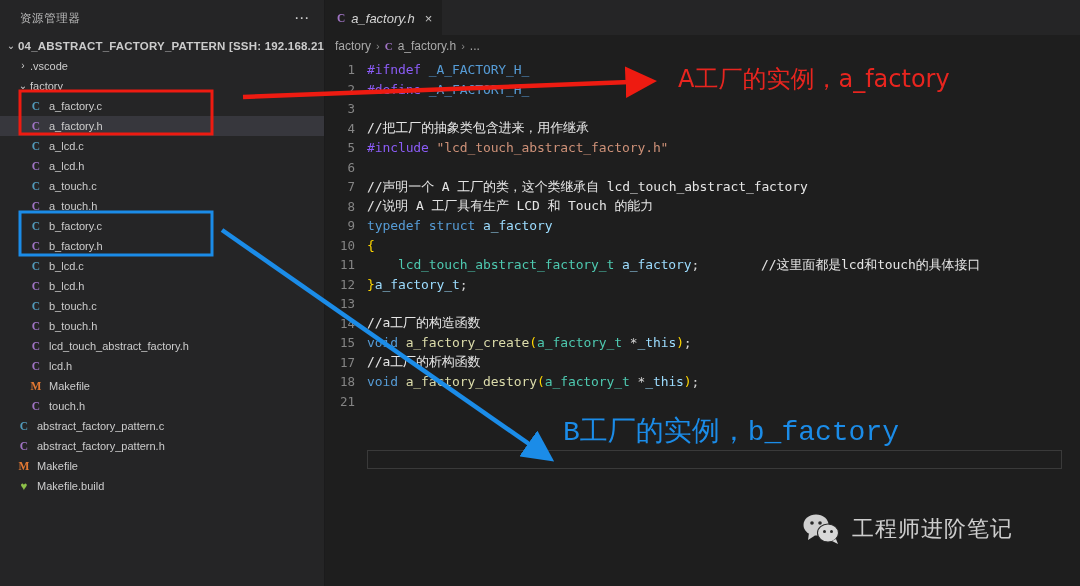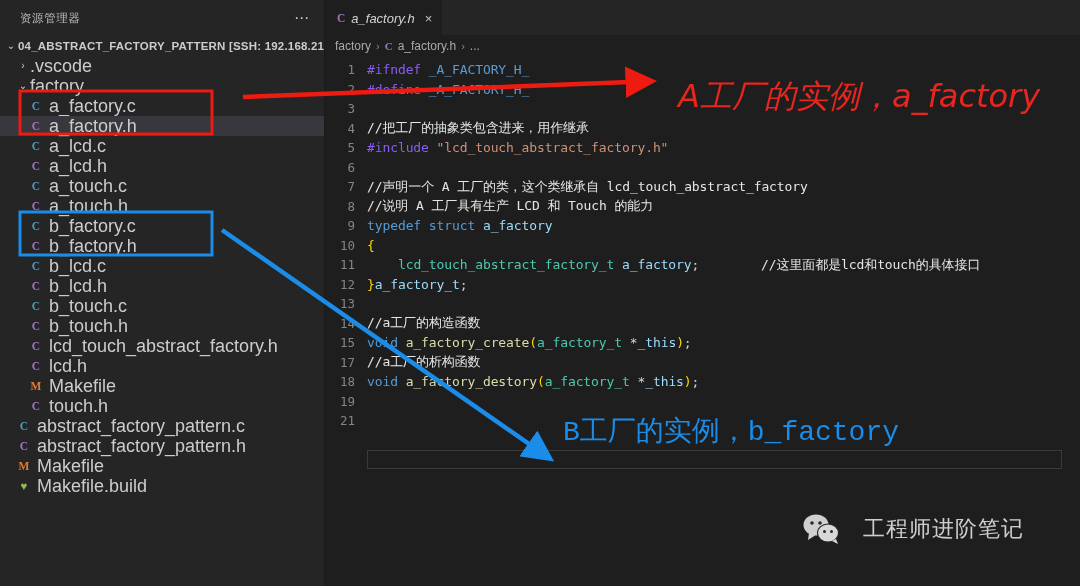--- a/index.html
+++ b/index.html
@@ -38,21 +38,21 @@
   }
   .ficon {
     width:16px; min-width:16px; text-align:center;
     font-weight:bold; font-size:11.5px; font-family:"Liberation Serif", serif;
     margin-right:5px;
   }
   .ic-c   { color:#519aba; }
   .ic-h   { color:#a074c4; }
   .ic-m   { color:#e37933; }
   .ic-b   { color:#8dc149; }
-  .lbl { font-size:18px; color:#cccccc; }
+  .lbl { font-size:11px; color:#cccccc; }
   .root-lbl { font-weight:bold; font-size:11.5px; letter-spacing:.2px; color:#cccccc; }
 
   
   #editor { position:absolute; left:325px; top:0; right:0; bottom:0; background:#1e1e1e; }
   #tabbar { height:35px; background:#252526; display:flex; }
   #tab {
     height:35px; background:#1e1e1e; display:flex; align-items:center;
     padding:0 10px 0 12px; border-top:1px solid transparent; min-width:0;
     cursor:pointer;
   }
@@ -90,33 +90,32 @@
   .k-fn    { color:#dcdcaa; }          
   .k-pun   { color:#ffd700; }          
   .k-op    { color:#d4d4d4; }
   .caretline { position:absolute; left:42px; right:18px; height:19px;
                border:1px solid #3a3a3a; pointer-events:none; }
 
   
   #overlay { position:absolute; inset:0; pointer-events:none; }
   .anno-text { position:absolute; white-space:nowrap; font-weight:400; }
   #anno-a {
-    left:678px; top:75px; color:#e8251f; font-size:32px;
+    left:678px; top:63px; color:#e8251f; font-size:24px;
     font-family:"DejaVu Sans","Liberation Sans",sans-serif;
-    font-style:italic;
   }
   #anno-b {
     left:563px; top:412px; color:#1b8ce8; font-size:28px;
     font-family:Liberation Mono, monospace;
   }
 
   
   #watermark {
     position:absolute; left:803px; top:513px;
-    display:flex; align-items:center; gap:22px; opacity:.88;
+    display:flex; align-items:center; gap:11px; opacity:.88;
   }
   #wm-text {
     color:#e6e6e6; font-size:22px; letter-spacing:1px;
     font-family:"DejaVu Sans","Liberation Sans",sans-serif;
   }
 </style>
 </head>
 <body>
 
 <div id="root">
@@ -300,24 +299,20 @@
           <span class="ctext"><span class="k-kw">void </span><span class="k-fn">a_factory_create</span><span class="k-pun">(</span><span class="k-type">a_factory_t </span><span class="k-op">*</span><span class="k-var">_this</span><span class="k-pun">)</span><span class="k-op">;</span></span>
         </div>
         <div class="cline">
           <span class="gutter">17</span>
           <span class="ctext"><span class="k-cmt">//a工厂的析构函数</span></span>
         </div>
         <div class="cline">
           <span class="gutter">18</span>
           <span class="ctext"><span class="k-kw">void </span><span class="k-fn">a_factory_destory</span><span class="k-pun">(</span><span class="k-type">a_factory_t </span><span class="k-op">*</span><span class="k-var">_this</span><span class="k-pun">)</span><span class="k-op">;</span></span>
         </div>
-        <div class="cline">
-          <span class="gutter">19</span>
-          <span class="ctext"></span>
-        </div>
         <div class="caretline" style="top: 393px;"></div>
         <div class="cline">
           <span class="gutter">21</span>
           <span class="ctext"></span>
         </div>
       </div>
   </div>
 
   <svg id="overlay" width="1080" height="586" viewBox="0 0 1080 586">
 

